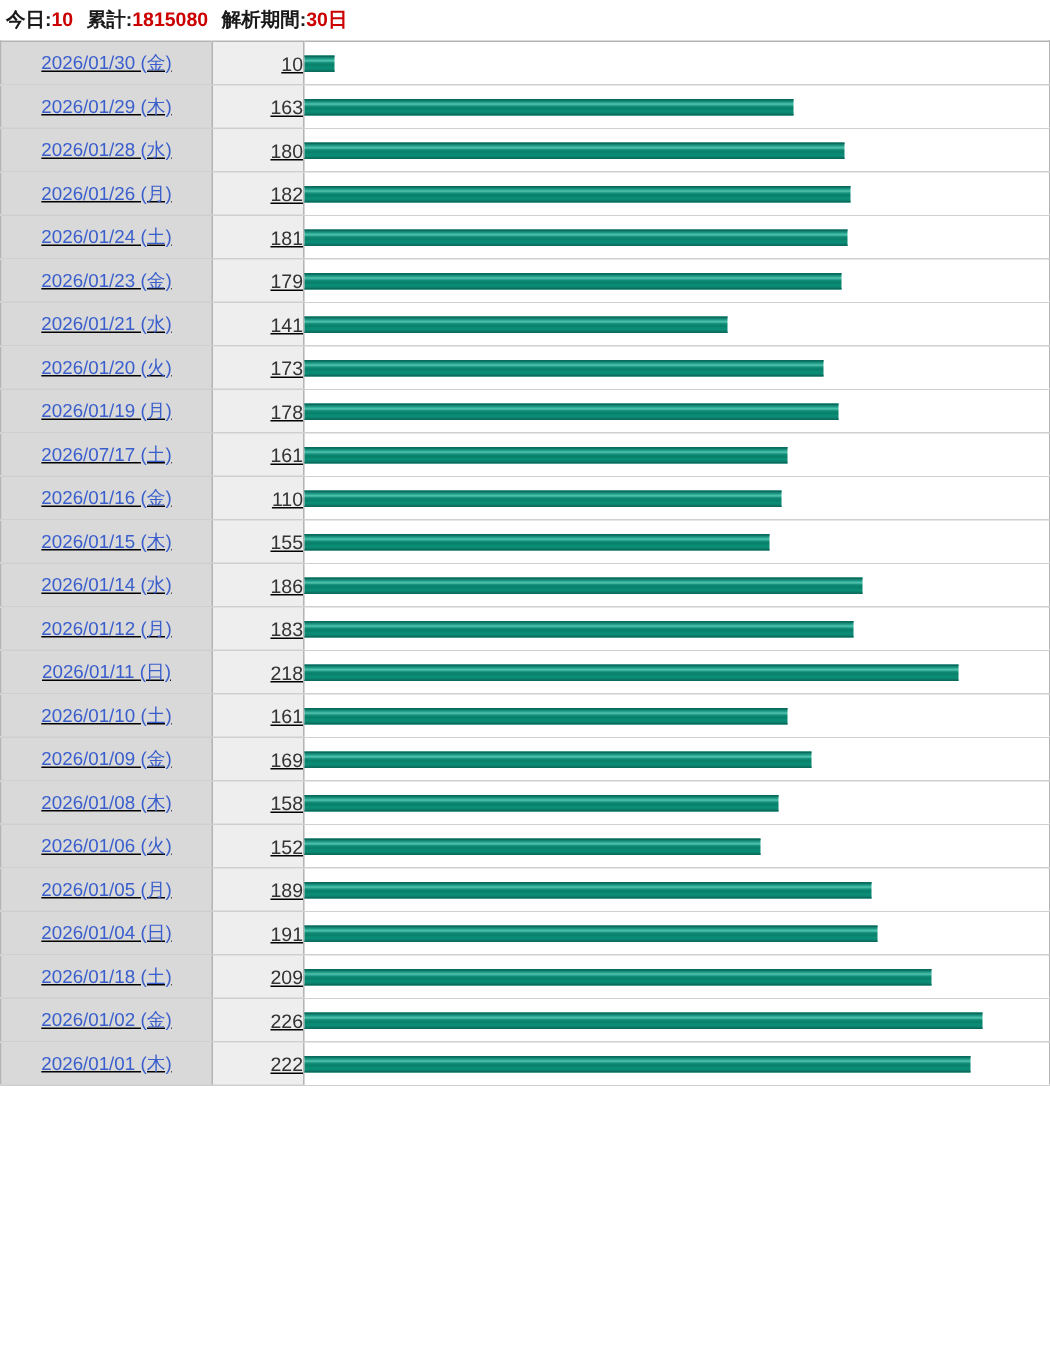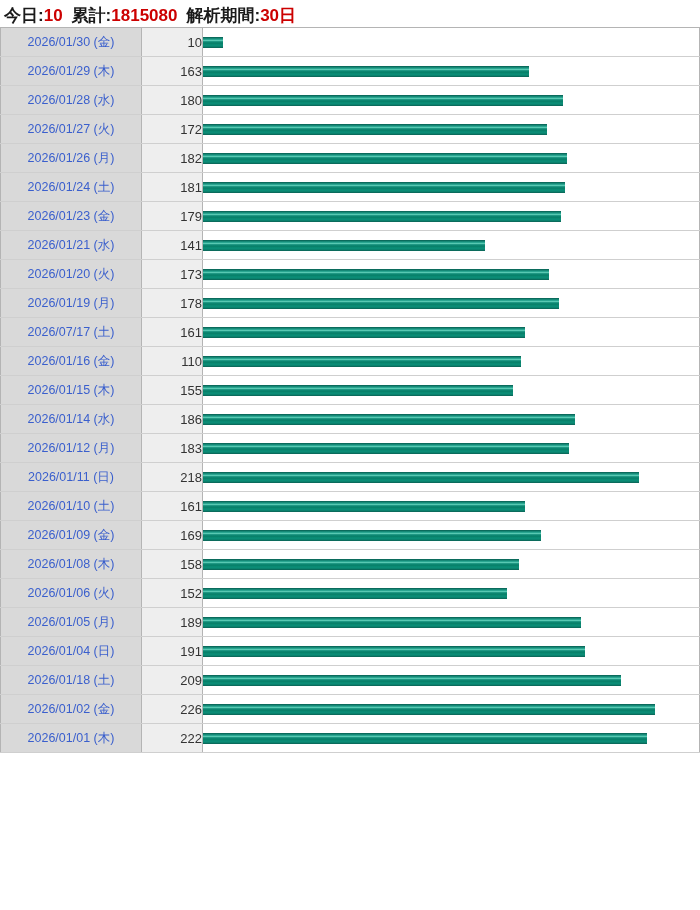--- a/index.html
+++ b/index.html
@@ -10,40 +10,40 @@
     height: 910px;
     background: #ffffff;
     font-family: "Liberation Sans", "DejaVu Sans", sans-serif;
     overflow: hidden;
   }
 
   
   #summary-bar {
     height: 27px;
     padding: 4px 0 0 4px;
-    font-size: 17px;
+    font-size: 13px;
     font-weight: bold;
     color: #222222;
     white-space: nowrap;
     letter-spacing: 0px;
   }
   #summary-bar .lbl { color: #1a1a1a; }
   #summary-bar .num { color: #cc0000; }
   #summary-bar .grp { margin-right: 9px; }
 
   
   #access-table {
     width: 700px;
     border-collapse: collapse;
     border-top: 1px solid #b4b4b4;
     border-left: 1px solid #b4b4b4;
     border-right: 1px solid #b4b4b4;
     table-layout: fixed;
   }
-  #access-table tr { height: 29px; }
+  #access-table tr { height: 29px; text-decoration: underline; }
   #access-table td {
     border-bottom: 1px solid #cfcfcf;
     padding: 0;
     vertical-align: middle;
   }
 
   td.date-cell {
     width: 141px;
     background: #d9d9d9;
     border-right: 1px solid #b4b4b4;
@@ -106,27 +106,20 @@
         </td>
       </tr>
       <tr>
         <td class="date-cell">2026/01/28 (水)</td>
         <td class="count-cell">180</td>
         <td class="bar-cell">
           <div class="bar" style="width: 360px;"></div>
         </td>
       </tr>
       <tr>
-        <td class="date-cell">2026/01/27 (火)</td>
-        <td class="count-cell">172</td>
-        <td class="bar-cell">
-          <div class="bar" style="width: 344px;"></div>
-        </td>
-      </tr>
-      <tr>
         <td class="date-cell">2026/01/26 (月)</td>
         <td class="count-cell">182</td>
         <td class="bar-cell">
           <div class="bar" style="width: 364px;"></div>
         </td>
       </tr>
       <tr>
         <td class="date-cell">2026/01/24 (土)</td>
         <td class="count-cell">181</td>
         <td class="bar-cell">

